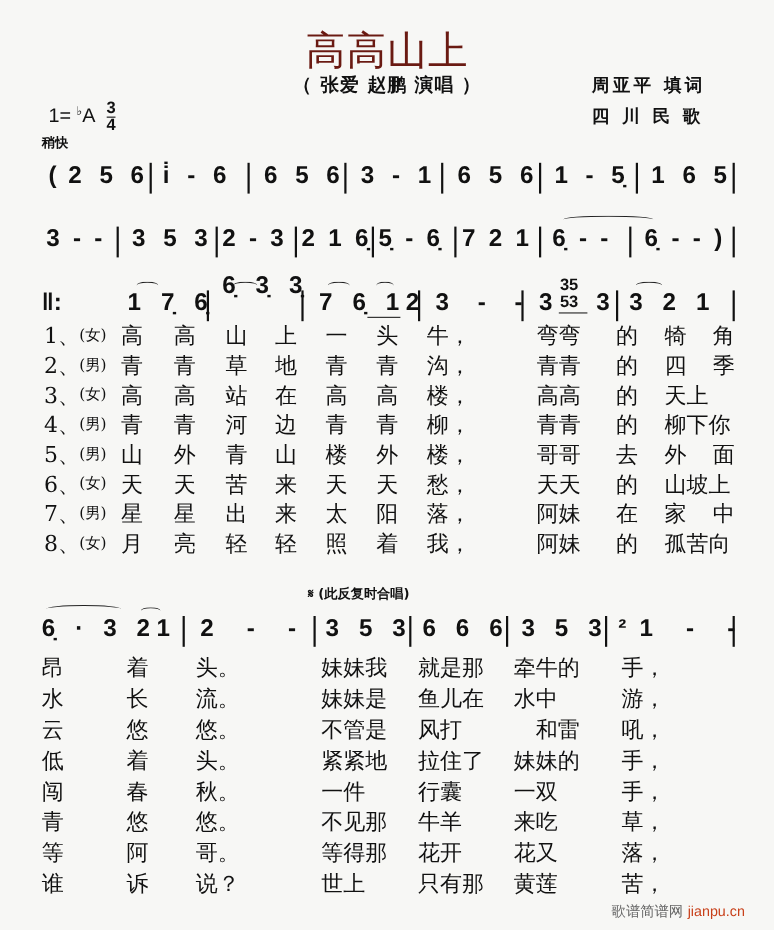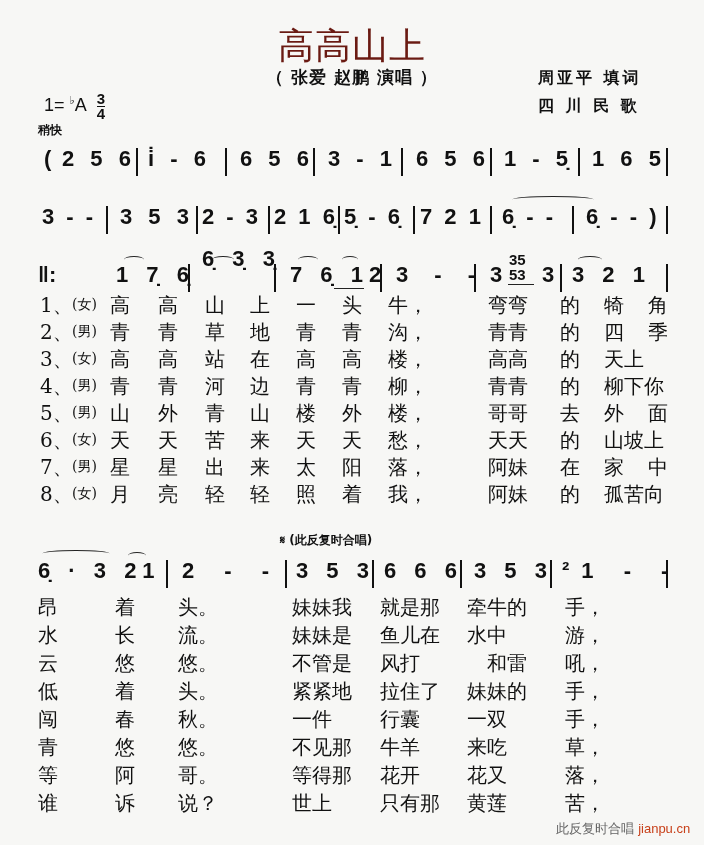--- a/index.html
+++ b/index.html
@@ -286,15 +286,15 @@
     <span class="abs lyr" style="left: 38px; top: 790px;">谁</span>
     <span class="abs lyr" style="left: 115px; top: 790px;">诉</span>
     <span class="abs lyr" style="left: 178px; top: 790px;">说？</span>
     <span class="abs lyr" style="left: 292px; top: 790px;">世上</span>
     <span class="abs lyr" style="left: 380px; top: 790px;">只有那</span>
     <span class="abs lyr" style="left: 467px; top: 790px;">黄莲</span>
     <span class="abs lyr" style="left: 565px; top: 790px;">苦，</span>
   </div>
 
 <div class="abs watermark">
-  <span>此反复时合唱</span>
+  <span>歌谱简谱网</span>
   <span class="dom">jianpu.cn</span>
 </div>
 
 </body></html>

